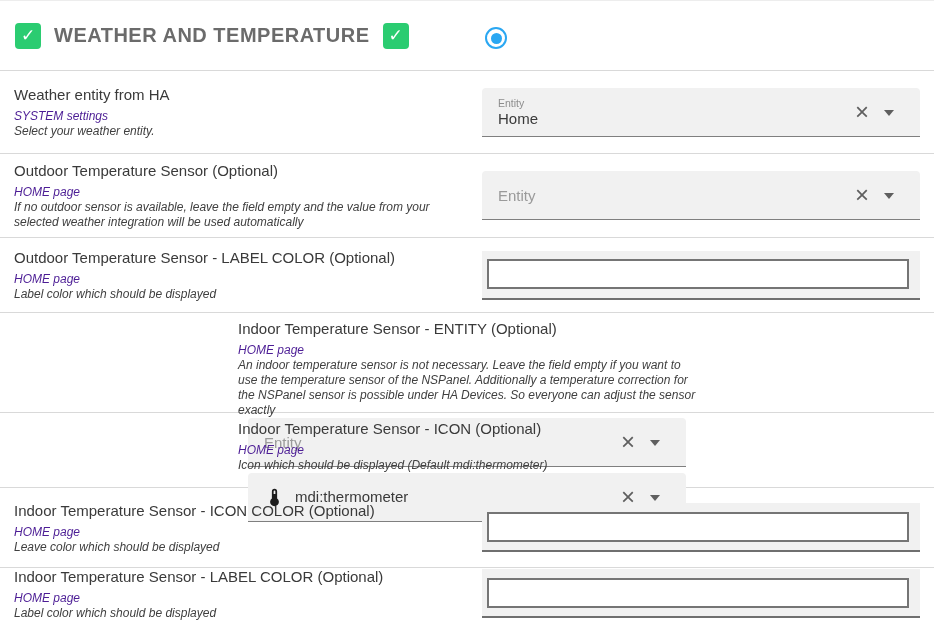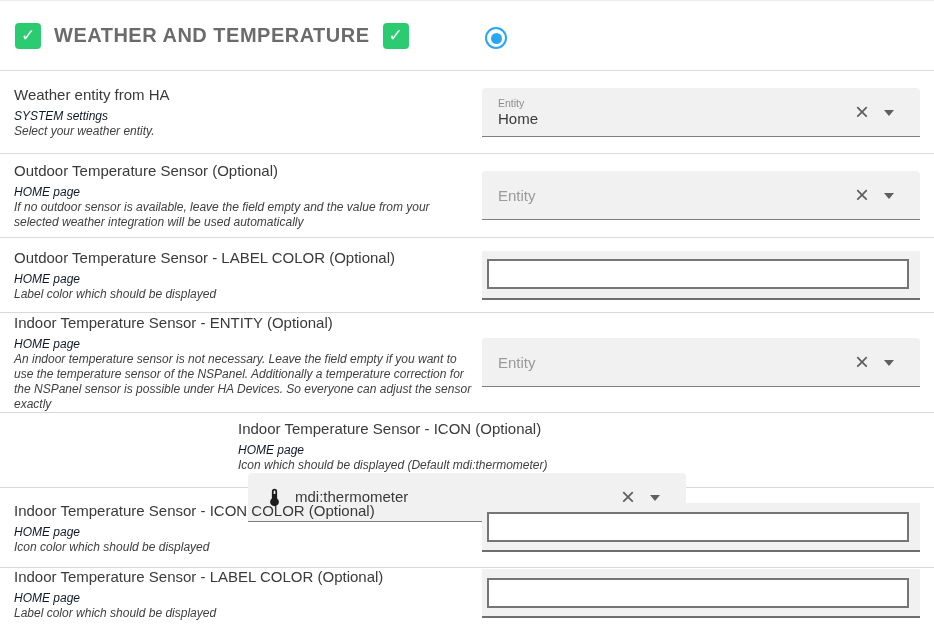--- a/index.html
+++ b/index.html
@@ -18,26 +18,26 @@
                   letter-spacing: 0.5px; margin: 8px 13px; white-space: nowrap; }
   .radio { position: absolute; left: 485px; top: 26px; width: 22px; height: 22px;
            border: 2px solid #2aa7f2; border-radius: 50%;
            display: flex; align-items: center; justify-content: center; background: #fff; }
   .radio-dot { width: 11px; height: 11px; border-radius: 50%; background: #2aa7f2; }
 
   
   .row { display: flex; align-items: center; justify-content: space-between;
          border-top: 1px solid #d9d9d9; padding: 6px 14px 6px 14px; background: #fff; }
   .row1 { height: 83px; } .row2 { height: 84px; } .row3 { height: 75px; }
-  .row4 { height: 100px; } .row5 { height: 75px; flex-direction: column; } .row6 { height: 80px; }
+  .row4 { height: 100px; flex-direction: column; } .row5 { height: 75px; flex-direction: column; } .row6 { height: 80px; }
   .row7 { height: 52px; }
 
   .row-left { width: 458px; flex: 0 0 auto; }
   .row-title { font-size: 15px; line-height: 19px; color: #3a3a3a; margin-bottom: 5px; }
-  .row-context { font-size: 12px; line-height: 15px; font-style: italic; color: #0f172a; }
+  .row-context { font-size: 12px; line-height: 15px; font-style: italic; color: #4c1d95; }
   .row-desc { font-size: 12px; line-height: 15px; font-style: italic; color: #404040; }
 
   
   .field { width: 438px; flex: 0 0 auto; height: 49px; background: #f1f1f1;
            border-bottom: 1px solid #7f7f7f; border-radius: 4px 4px 0 0;
            display: flex; align-items: center; padding: 0 26px 0 16px; cursor: pointer; }
   .field-main { flex: 1 1 auto; overflow: hidden; display: flex; align-items: center; }
   .field-main.stacked { display: block; }
   .field-label { font-size: 10.5px; color: #8d8d8d; margin-top: 2px; line-height: 13px; }
   .field-value { font-size: 15px; color: #3a3a3a; line-height: 18px; }
@@ -147,21 +147,21 @@
       </div>
       <span class="clear">×</span>
       <span class="caret"></span>
     </div>
   </div>
 
   <div class="row row6">
     <div class="row-left">
       <div class="row-title">Indoor Temperature Sensor - ICON COLOR (Optional)</div>
       <div class="row-context">HOME page</div>
-      <div class="row-desc">Icon color which should be displayed</div>
+      <div class="row-desc">Leave color which should be displayed</div>
     </div>
     <div class="field-textwrap">
       <input type="text" value="" style="">
     </div>
   </div>
 
   <div class="row row7">
     <div class="row-left">
       <div class="row-title">Indoor Temperature Sensor - LABEL COLOR (Optional)</div>
       <div class="row-context">HOME page</div>

